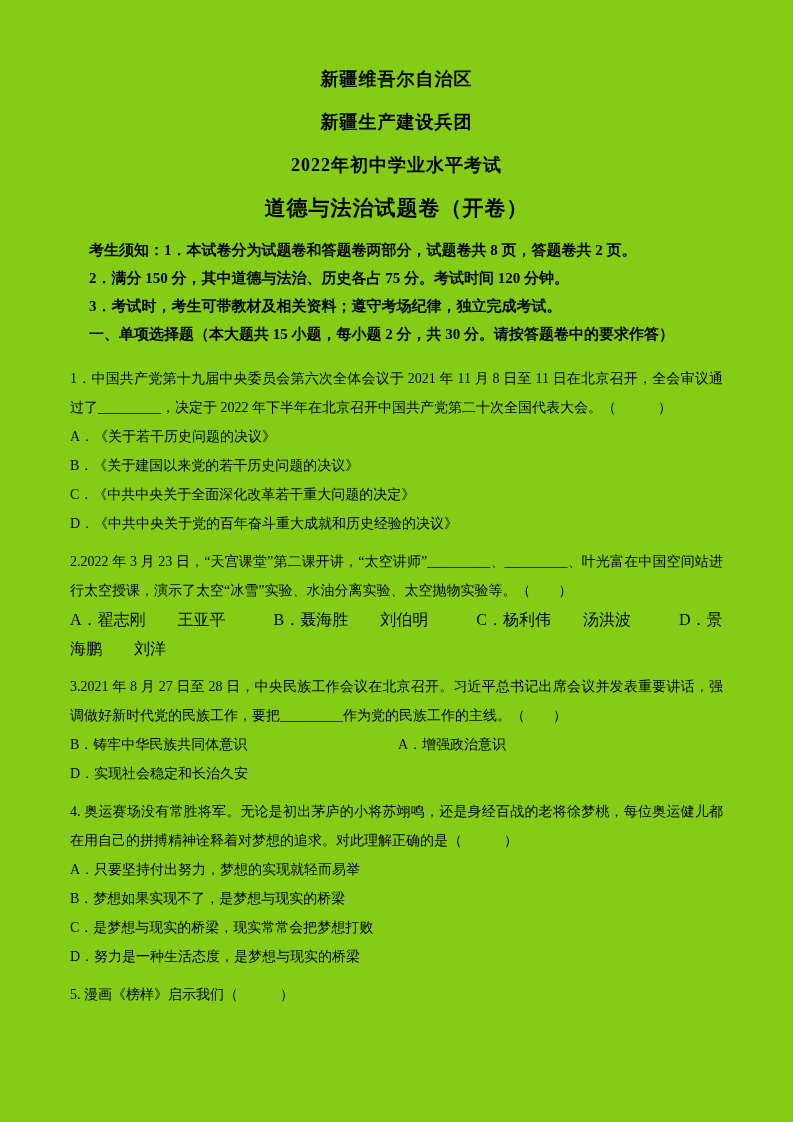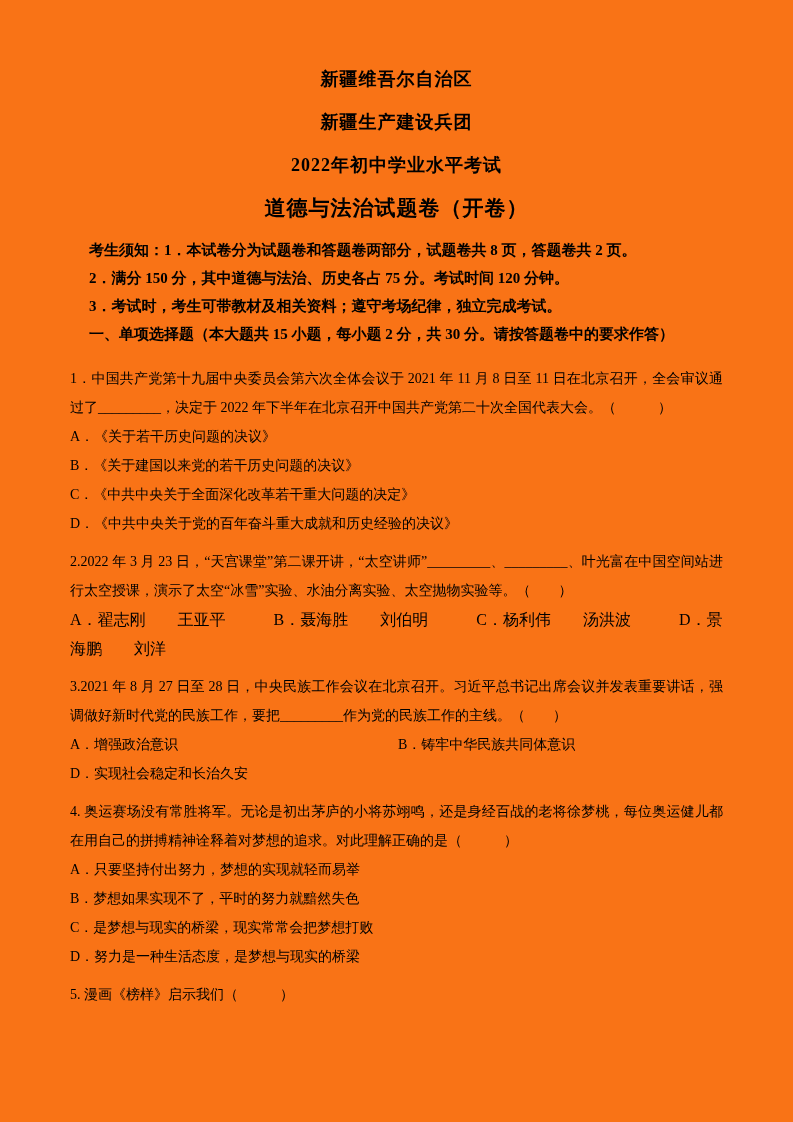--- a/index.html
+++ b/index.html
@@ -5,21 +5,21 @@
   * { margin: 0; padding: 0; box-sizing: border-box; }
   html, body { background: #ffffff; }
   body {
     width: 793px;
     font-family: "Liberation Serif", "DejaVu Serif", serif;
     color: #000;
   }
   .page {
     width: 793px;
     min-height: 1122px;
-    background: #f97316;
+    background: #84cc16;
     padding: 58px 70px 40px 70px;
   }
   .titles { text-align: center; }
   .title {
     font-weight: bold;
     font-size: 18px;
     line-height: 43px;
     letter-spacing: 1px;
   }
   .title-subject { font-size: 21px; }
@@ -82,30 +82,30 @@
     </div>
 
     <div class="question">
       <p class="stem">2.2022 年 3 月 23 日，“天宫课堂”第二课开讲，“太空讲师”_________、_________、叶光富在中国空间站进行太空授课，演示了太空“冰雪”实验、水油分离实验、太空抛物实验等。（　　）</p>
       <p class="options-inline">A．翟志刚　　王亚平　　　B．聂海胜　　刘伯明　　　C．杨利伟　　汤洪波　　　D．景海鹏　　刘洋</p>
     </div>
 
     <div class="question">
       <p class="stem">3.2021 年 8 月 27 日至 28 日，中央民族工作会议在北京召开。习近平总书记出席会议并发表重要讲话，强调做好新时代党的民族工作，要把_________作为党的民族工作的主线。（　　）</p>
       <div class="opt-grid">
+        <p class="option">B．铸牢中华民族共同体意识</p>
         <p class="option">A．增强政治意识</p>
-        <p class="option">B．铸牢中华民族共同体意识</p>
         <p class="option">D．实现社会稳定和长治久安</p>
       </div>
     </div>
 
     <div class="question">
       <p class="stem">4. 奥运赛场没有常胜将军。无论是初出茅庐的小将苏翊鸣，还是身经百战的老将徐梦桃，每位奥运健儿都在用自己的拼搏精神诠释着对梦想的追求。对此理解正确的是（　　　）</p>
       <p class="option">A．只要坚持付出努力，梦想的实现就轻而易举</p>
-      <p class="option">B．梦想如果实现不了，平时的努力就黯然失色</p>
+      <p class="option">B．梦想如果实现不了，是梦想与现实的桥梁</p>
       <p class="option">C．是梦想与现实的桥梁，现实常常会把梦想打败</p>
       <p class="option">D．努力是一种生活态度，是梦想与现实的桥梁</p>
     </div>
 
     <div class="question">
       <p class="stem">5. 漫画《榜样》启示我们（　　　）</p>
     </div>
 
   </div>
 

